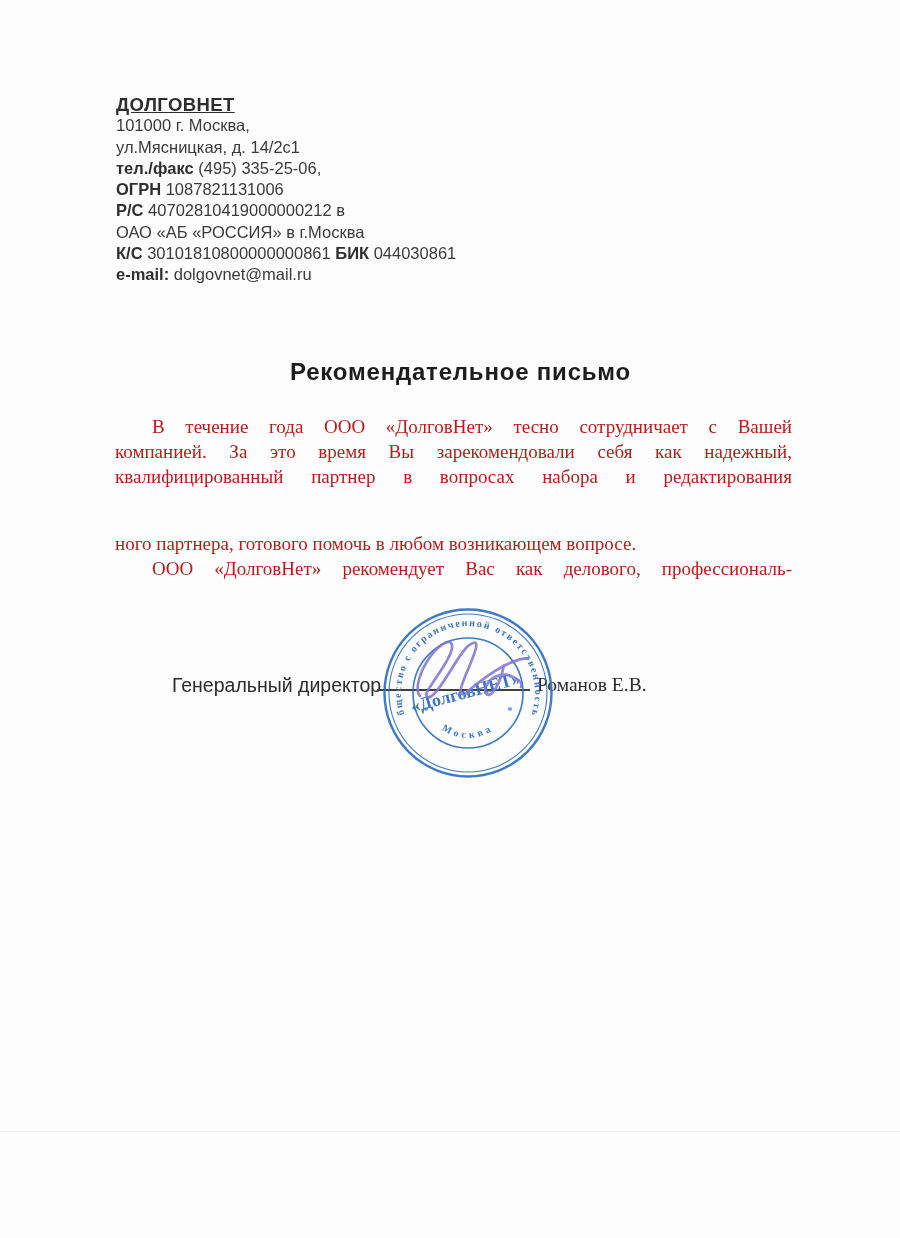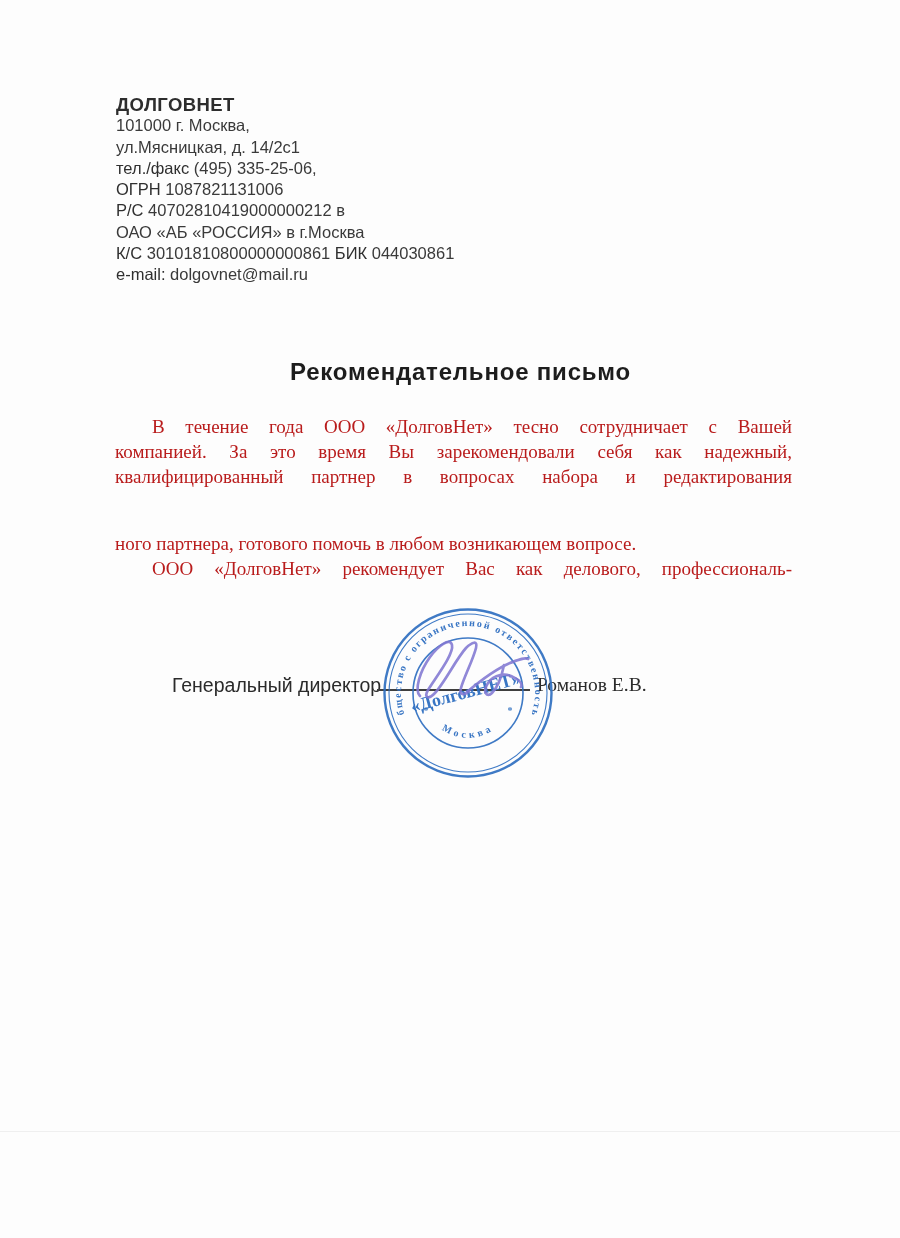--- a/index.html
+++ b/index.html
@@ -8,22 +8,22 @@
     background:#fdfdfd; overflow:hidden;
     font-family:"Liberation Serif", serif;
   }
   
   .letterhead {
     position:absolute; left:116px; top:94px;
     font-family:"Liberation Sans", sans-serif;
     font-size:16.5px; color:#3a3a3a;
   }
   .lh-line { height:21.3px; line-height:21.3px; white-space:nowrap; }
-  .lh-line .b { font-weight:400; color:#2f2f2f; }
-  .company-line { font-size:18.5px; font-weight:700; letter-spacing:.4px; color:#2d2d2d; }
+  .lh-line .b { font-weight:700; color:#2f2f2f; }
+  .company-line { font-size:18.5px; font-weight:700; letter-spacing:.4px; color:#2d2d2d;text-decoration:underline; }
   
   .title {
     position:absolute; left:115px; top:358px; width:677px;
     box-sizing:border-box; padding-left:14px;
     text-align:center;
     font-weight:700; font-size:24px; letter-spacing:.8px;
     color:#1d1d1d;
     font-family:Liberation Sans, sans-serif;
   }
   

